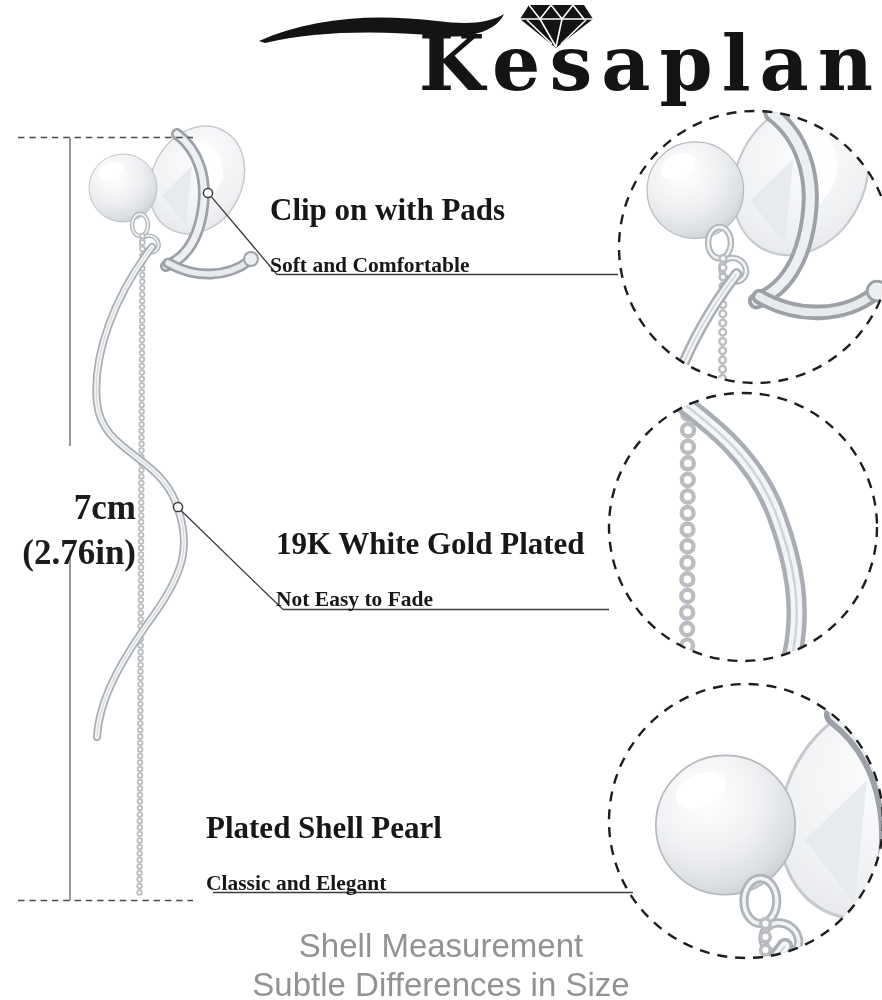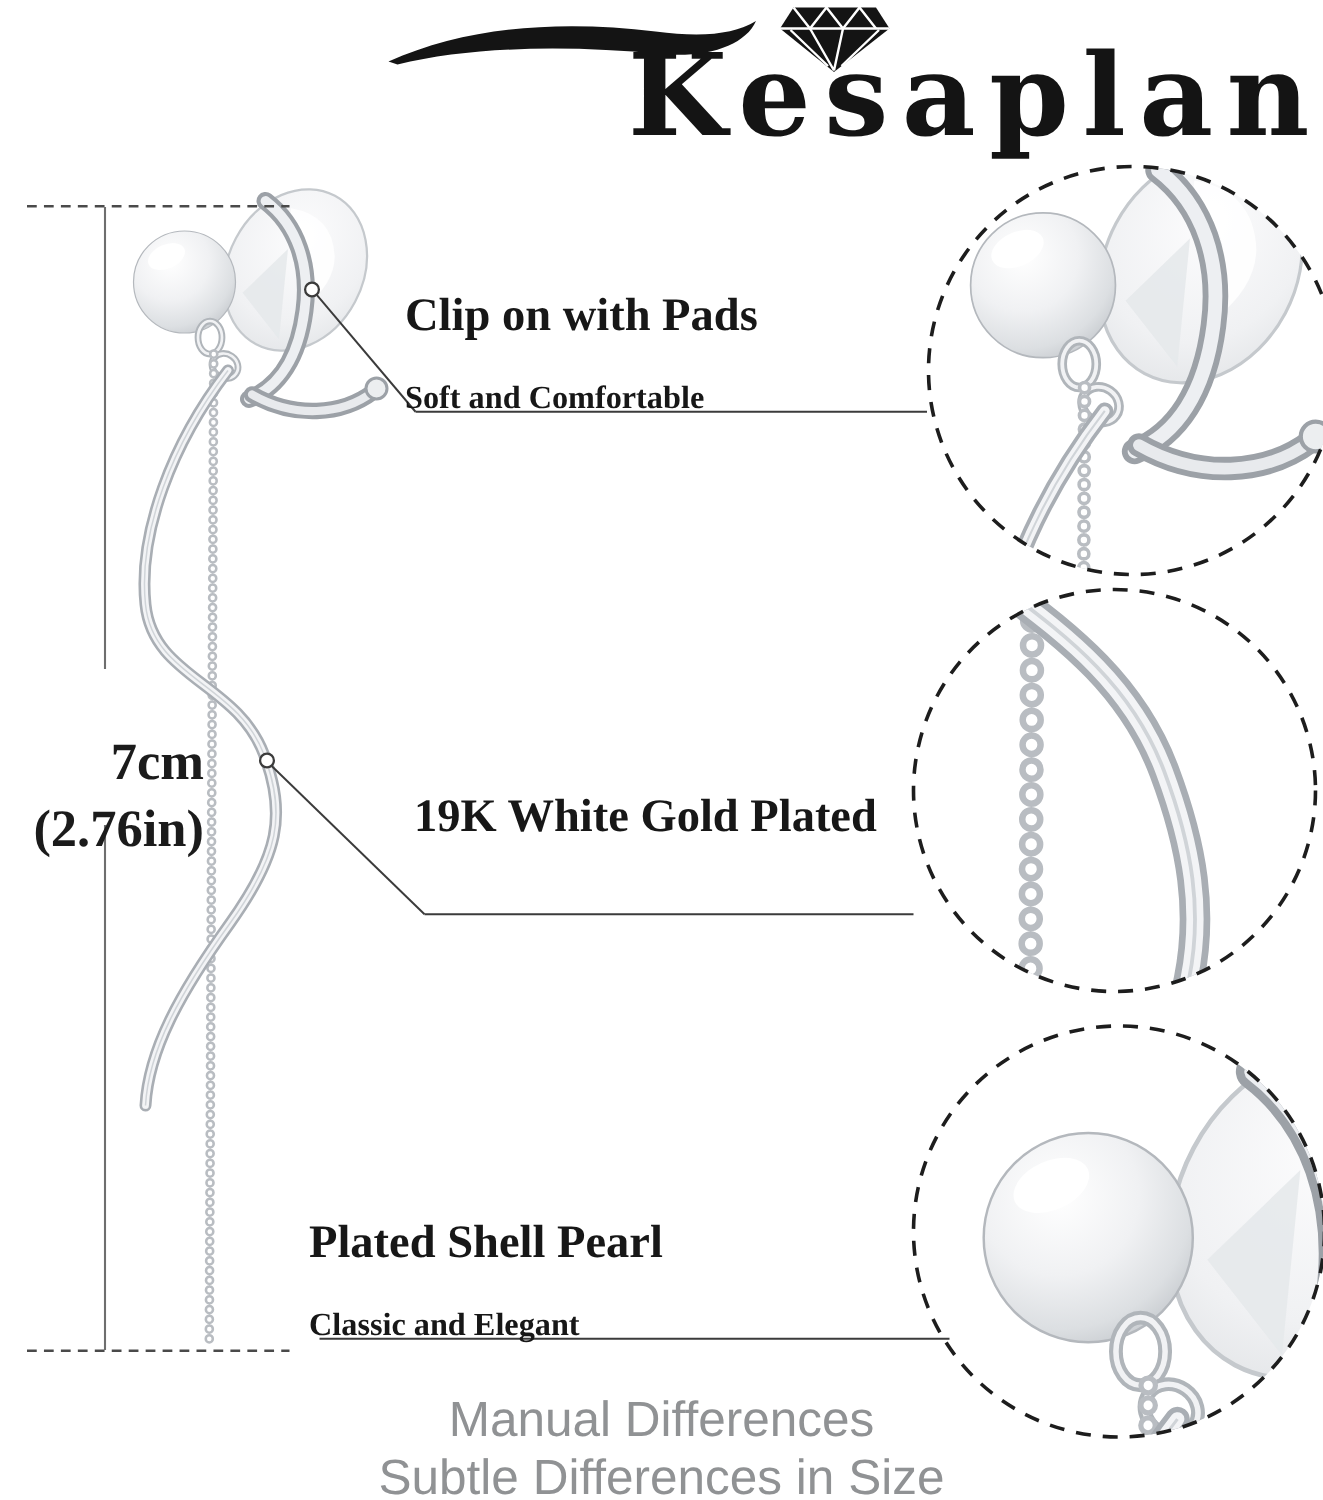--- a/index.html
+++ b/index.html
@@ -153,25 +153,26 @@
     <div>(2.76in)</div>
   </div>
 
   <div class="callout" id="callout-1">
     <div class="callout-title">Clip on with Pads</div>
     <div class="callout-sub">Soft and Comfortable</div>
   </div>
 
   <div class="callout" id="callout-2">
     <div class="callout-title">19K White Gold Plated</div>
+    <div class="callout-sub">Not Easy to Fade</div>
   </div>
 
   <div class="callout" id="callout-3">
     <div class="callout-title">Plated Shell Pearl</div>
     <div class="callout-sub">Classic and Elegant</div>
   </div>
 
   <div class="txt footer-note">
-    <div>Manual Differences</div>
+    <div>Shell Measurement</div>
     <div>Subtle Differences in Size</div>
   </div>
 
 </div>
 
 </body></html>

